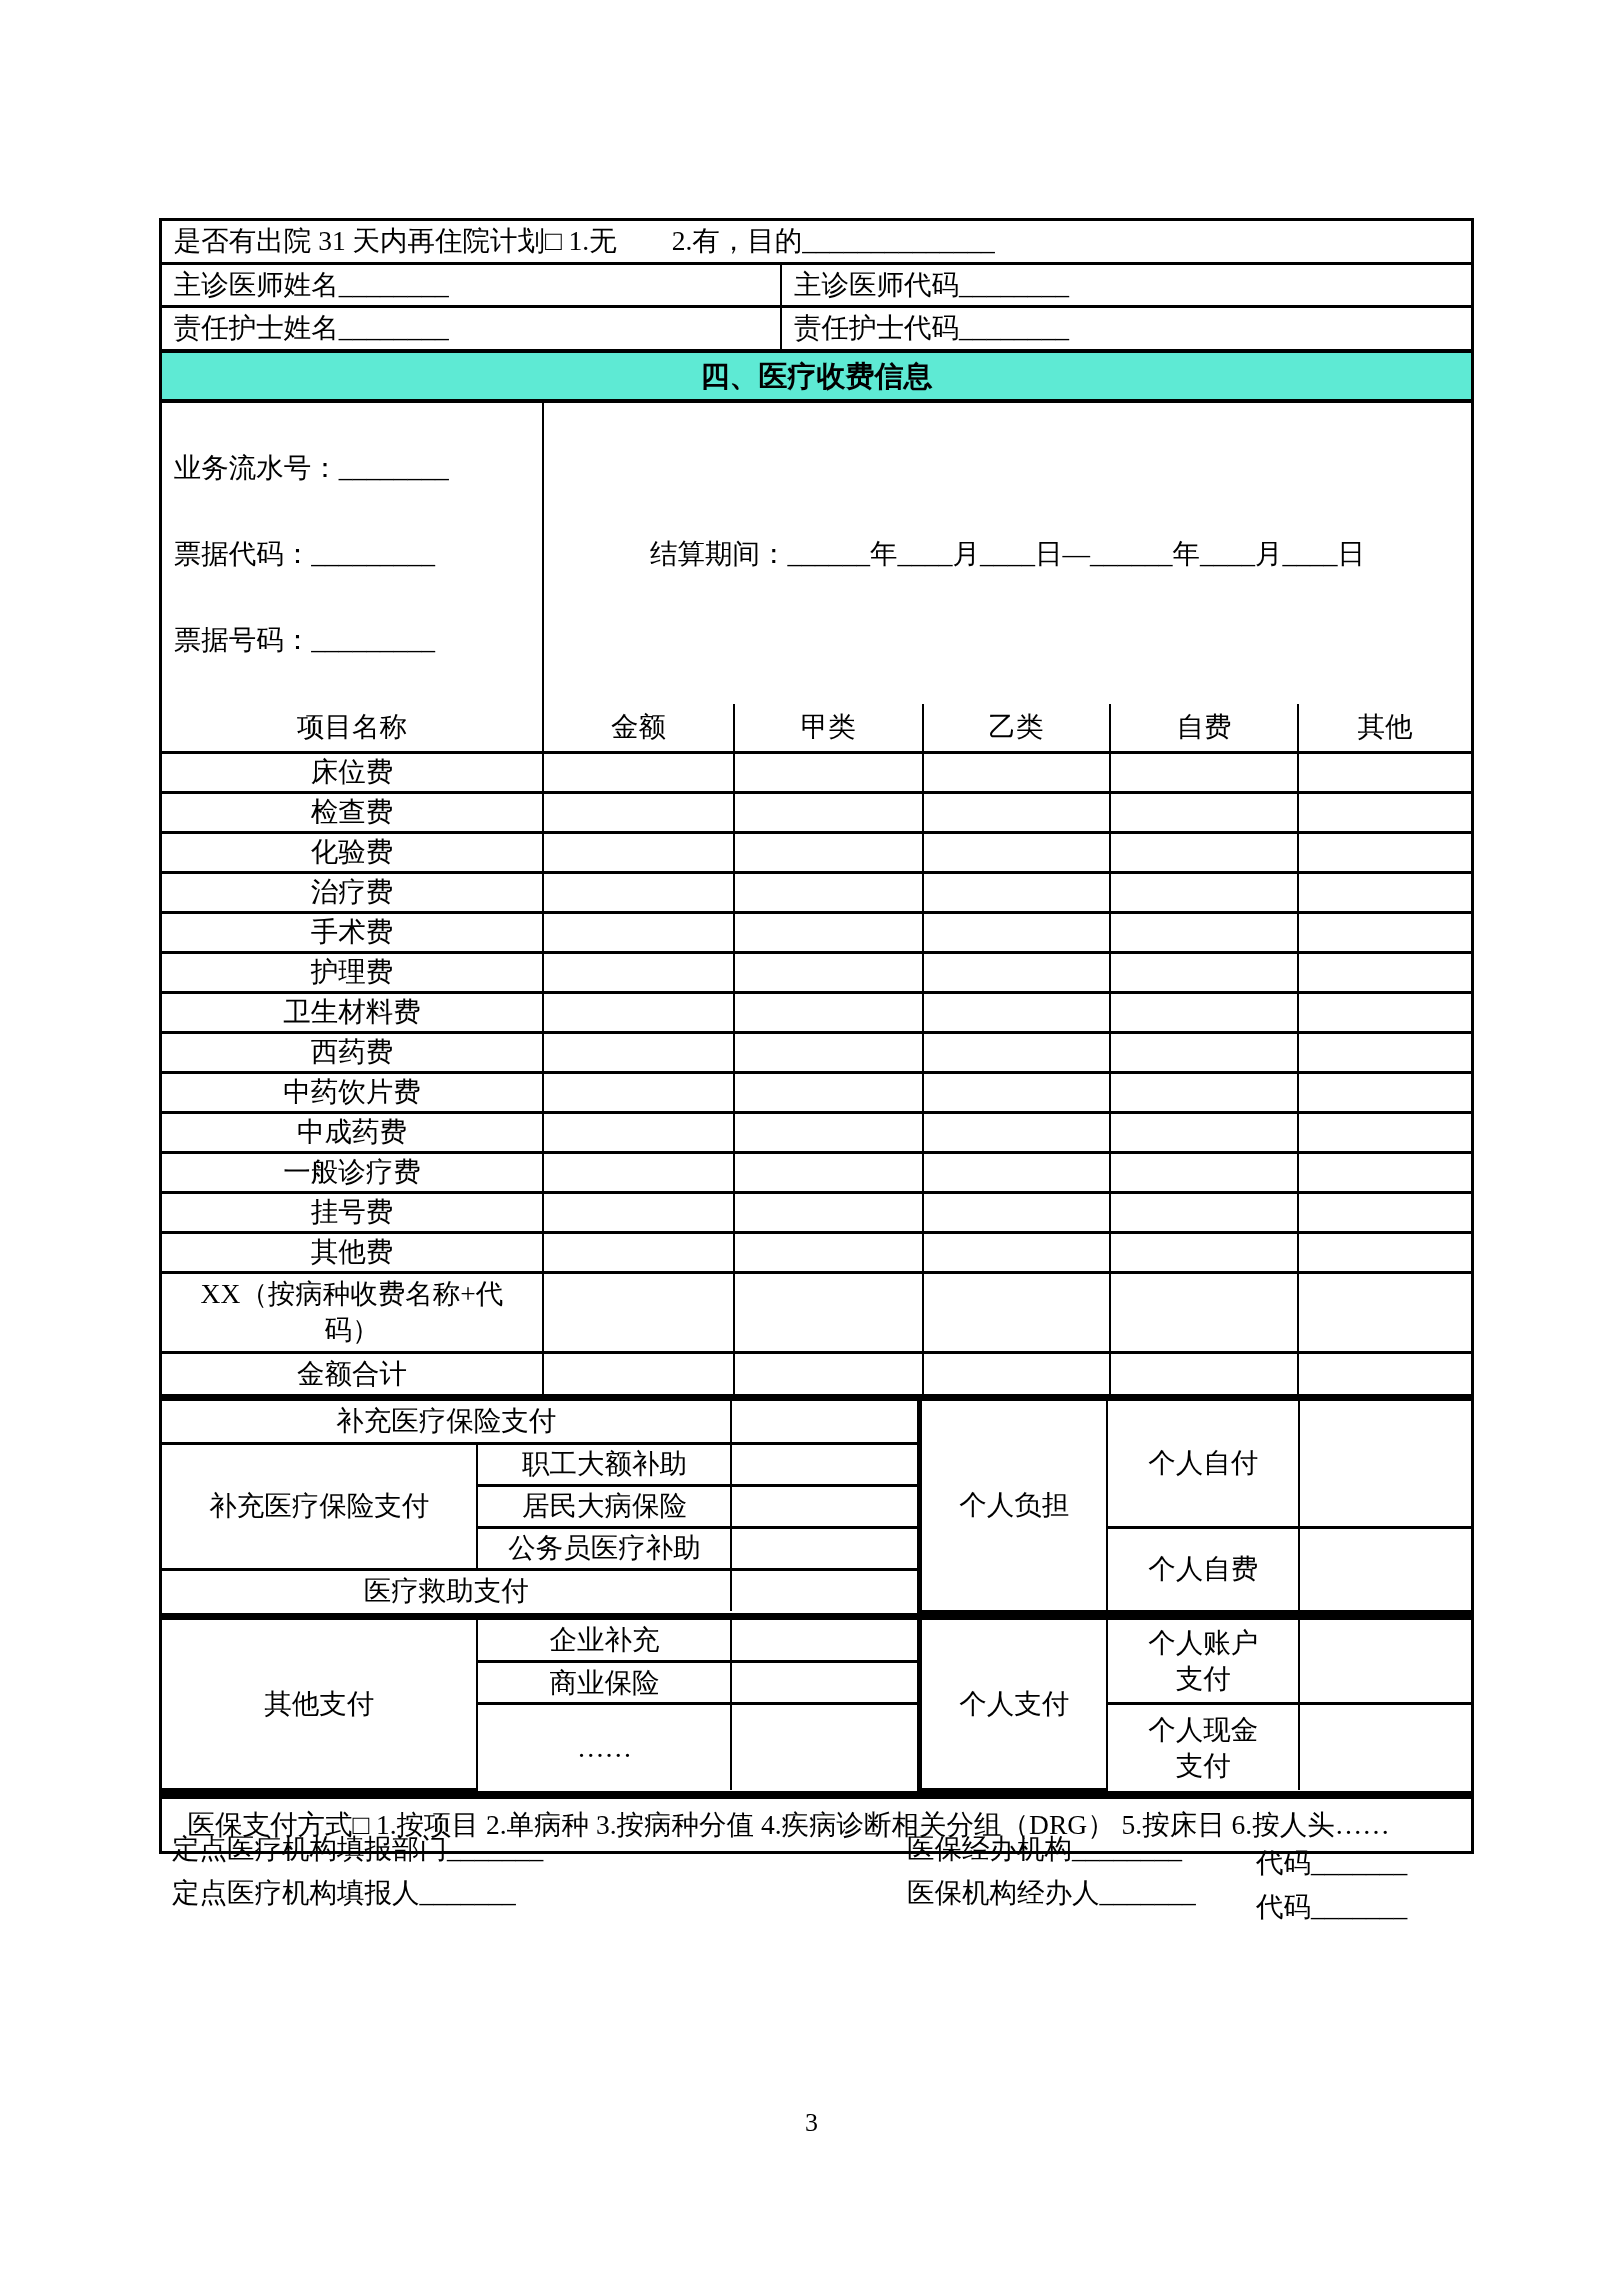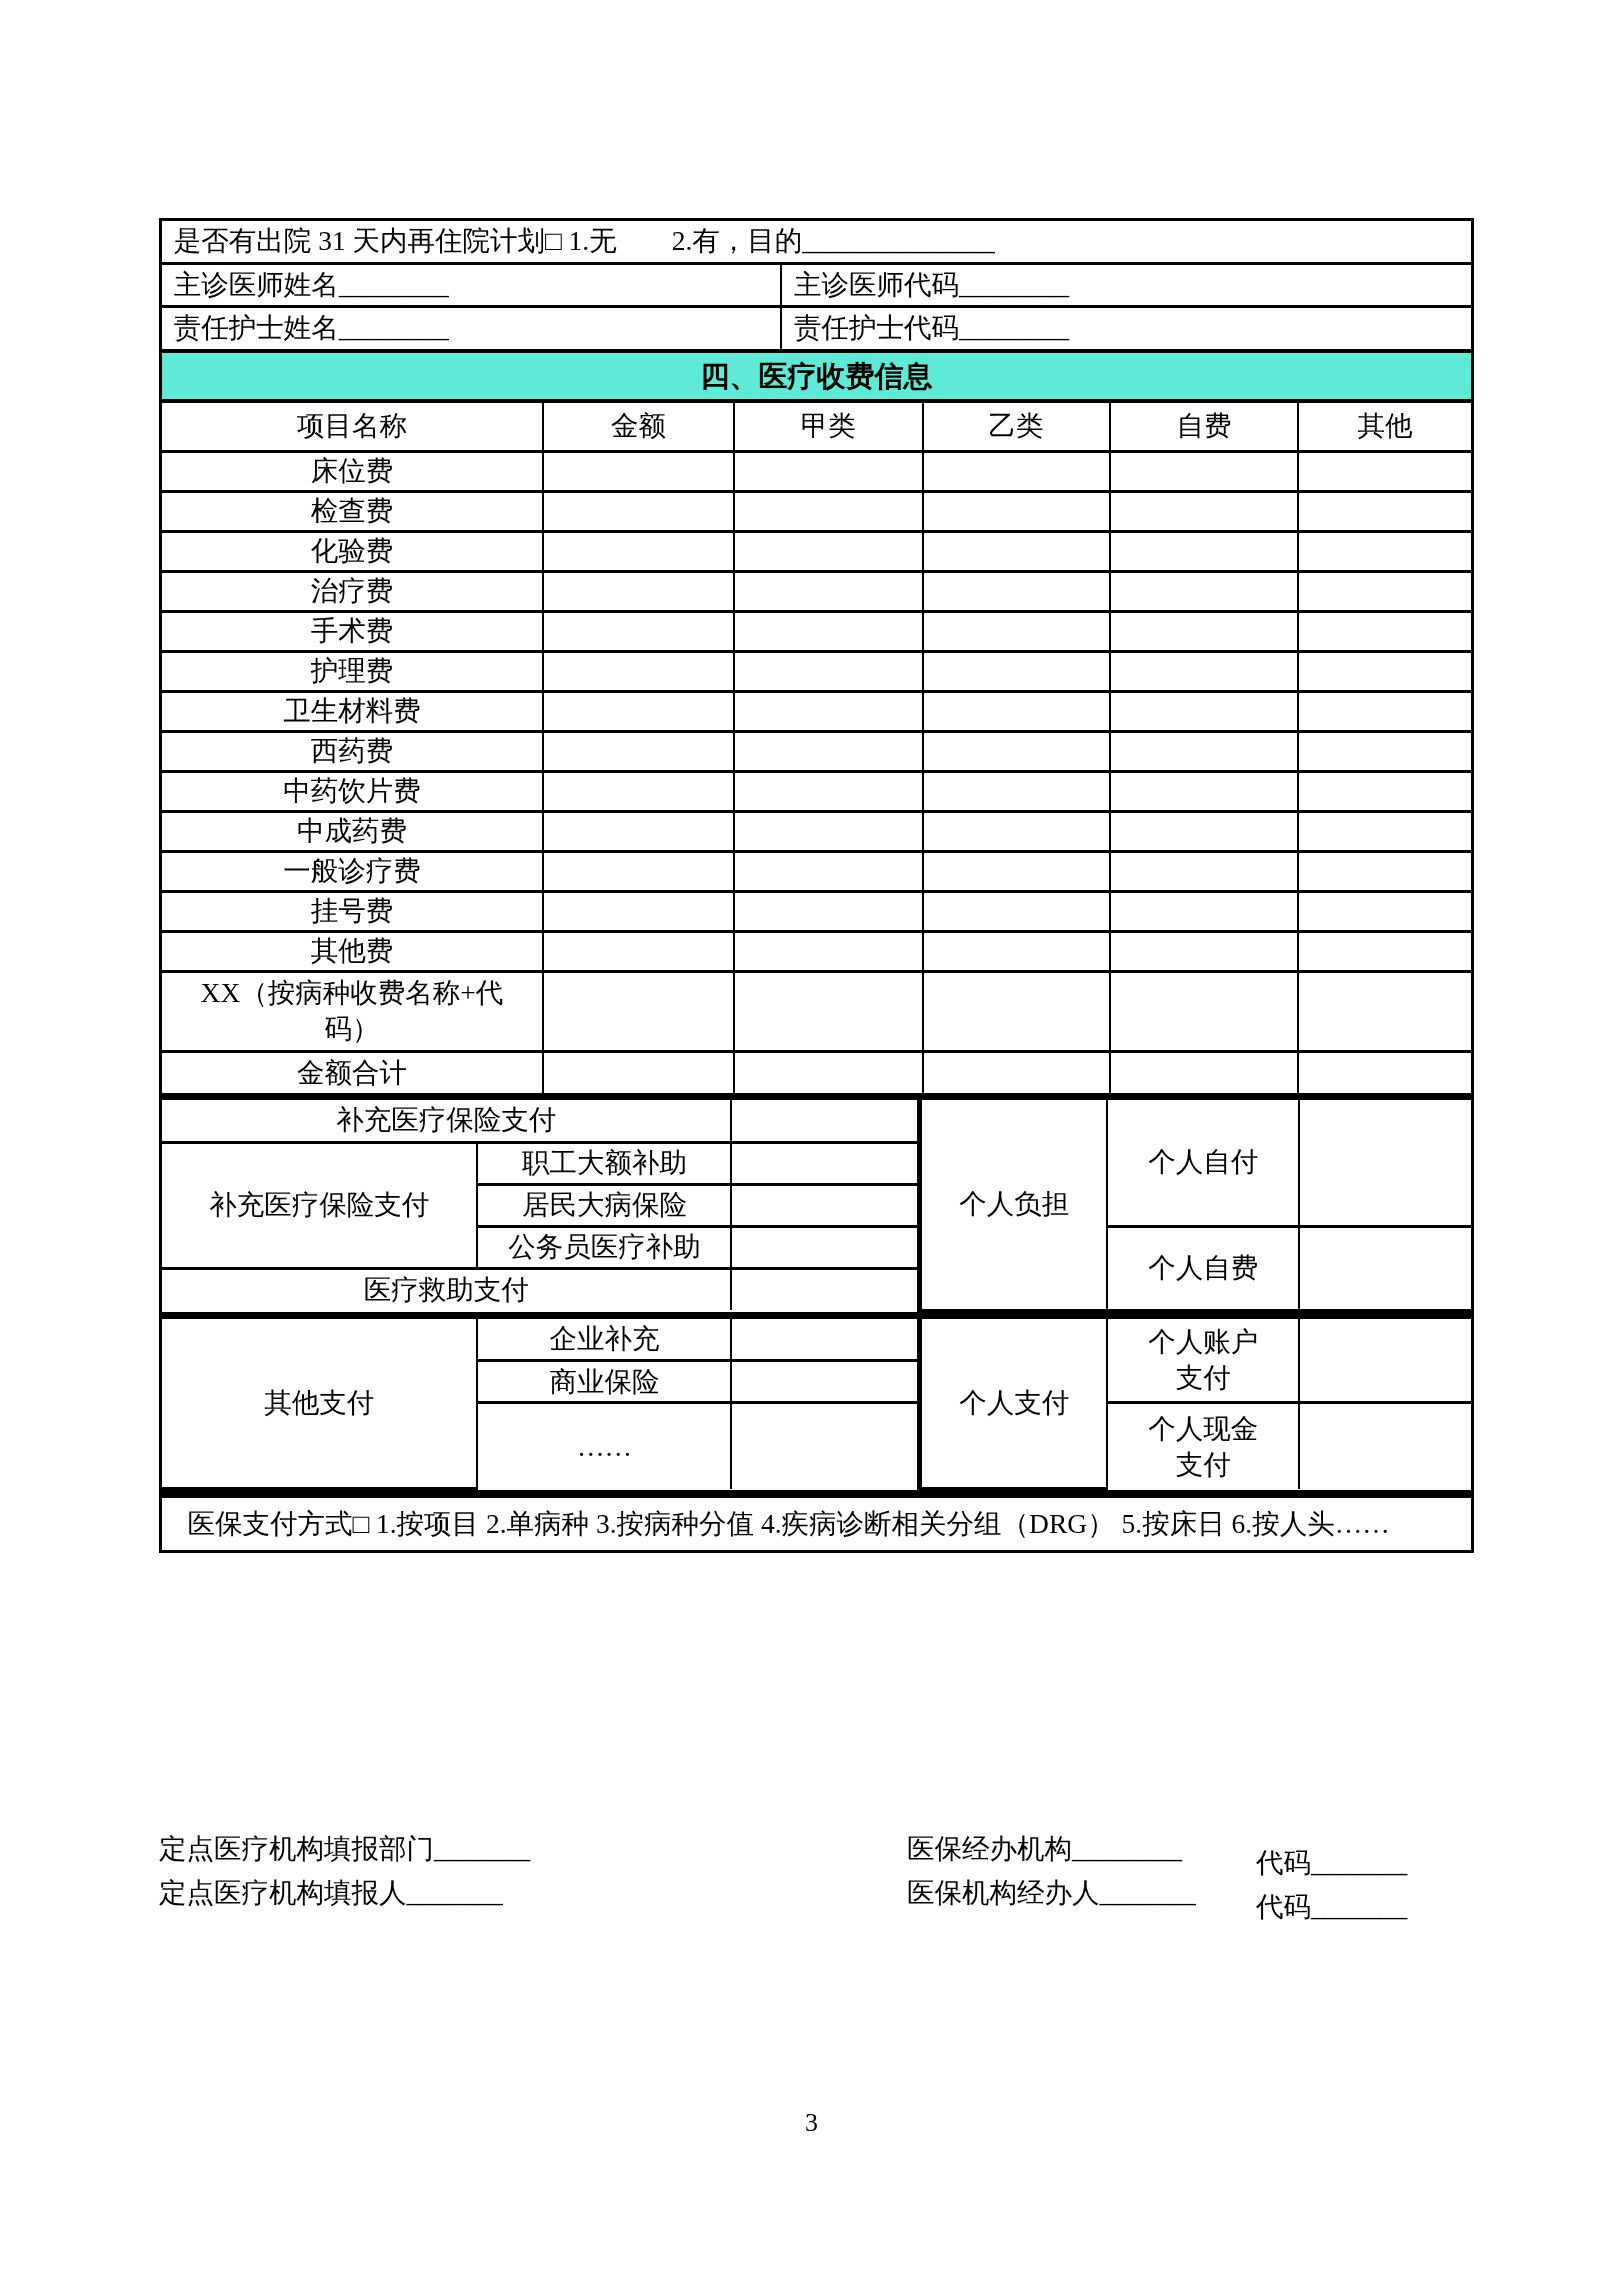--- a/index.html
+++ b/index.html
@@ -32,21 +32,21 @@
     background:#5eead4;border-top:4.6px solid #000;border-bottom:4.6px solid #000;
   }
   .serial-cell{height:122px;line-height:43px;}
   .hdiv{height:7.2px;background:#000;}
   .thickL{border-left-width:5.9px;}
   .method-row{
     border-top:none;padding:9.2px 10.5px;text-align:left;line-height:34px;margin-left:15px;
   }
   .footer-lines{position:absolute;left:159px;top:1827px;width:1315px;}
   .fline{position:relative;height:44px;line-height:44px;}
-  .f-left{position:absolute;left:0;}
+  .f-left{position:absolute;left:13px;}
   .f-mid{position:absolute;left:748px;}
   .f-right{position:absolute;left:1097px;margin-top:14px;}
   .page-num{
     position:absolute;top:2108px;left:0;width:100%;text-align:center;font-size:26px;
   }
 </style>
 </head>
 <body>
 
 <div class="page">
@@ -67,20 +67,36 @@
       </tr>
       <tr class="h66">
         <td class="left">责任护士姓名________</td>
         <td class="left">责任护士代码________</td>
       </tr>
     </tbody>
       </table>
 
     <div class="section-title">四、医疗收费信息</div>
 
+    <table>
+      <colgroup>
+          <col style="width:29.1%">
+          <col style="width:70.9%">
+        </colgroup>
+      <tbody>
+          <tr>
+        <td class="left serial-cell">
+          <div>业务流水号：________</div>
+          <div>票据代码：_________</div>
+          <div>票据号码：_________</div>
+        </td>
+        <td>结算期间：______年____月____日—______年____月____日</td>
+      </tr>
+    </tbody>
+      </table>
 
     <table>
       <colgroup>
         <col style="width:29.1%">
           <col style="width:14.6%">
           <col style="width:14.4%">
         <col style="width:14.3%">
           <col style="width:14.4%">
           <col style="width:13.2%">
       </colgroup>

